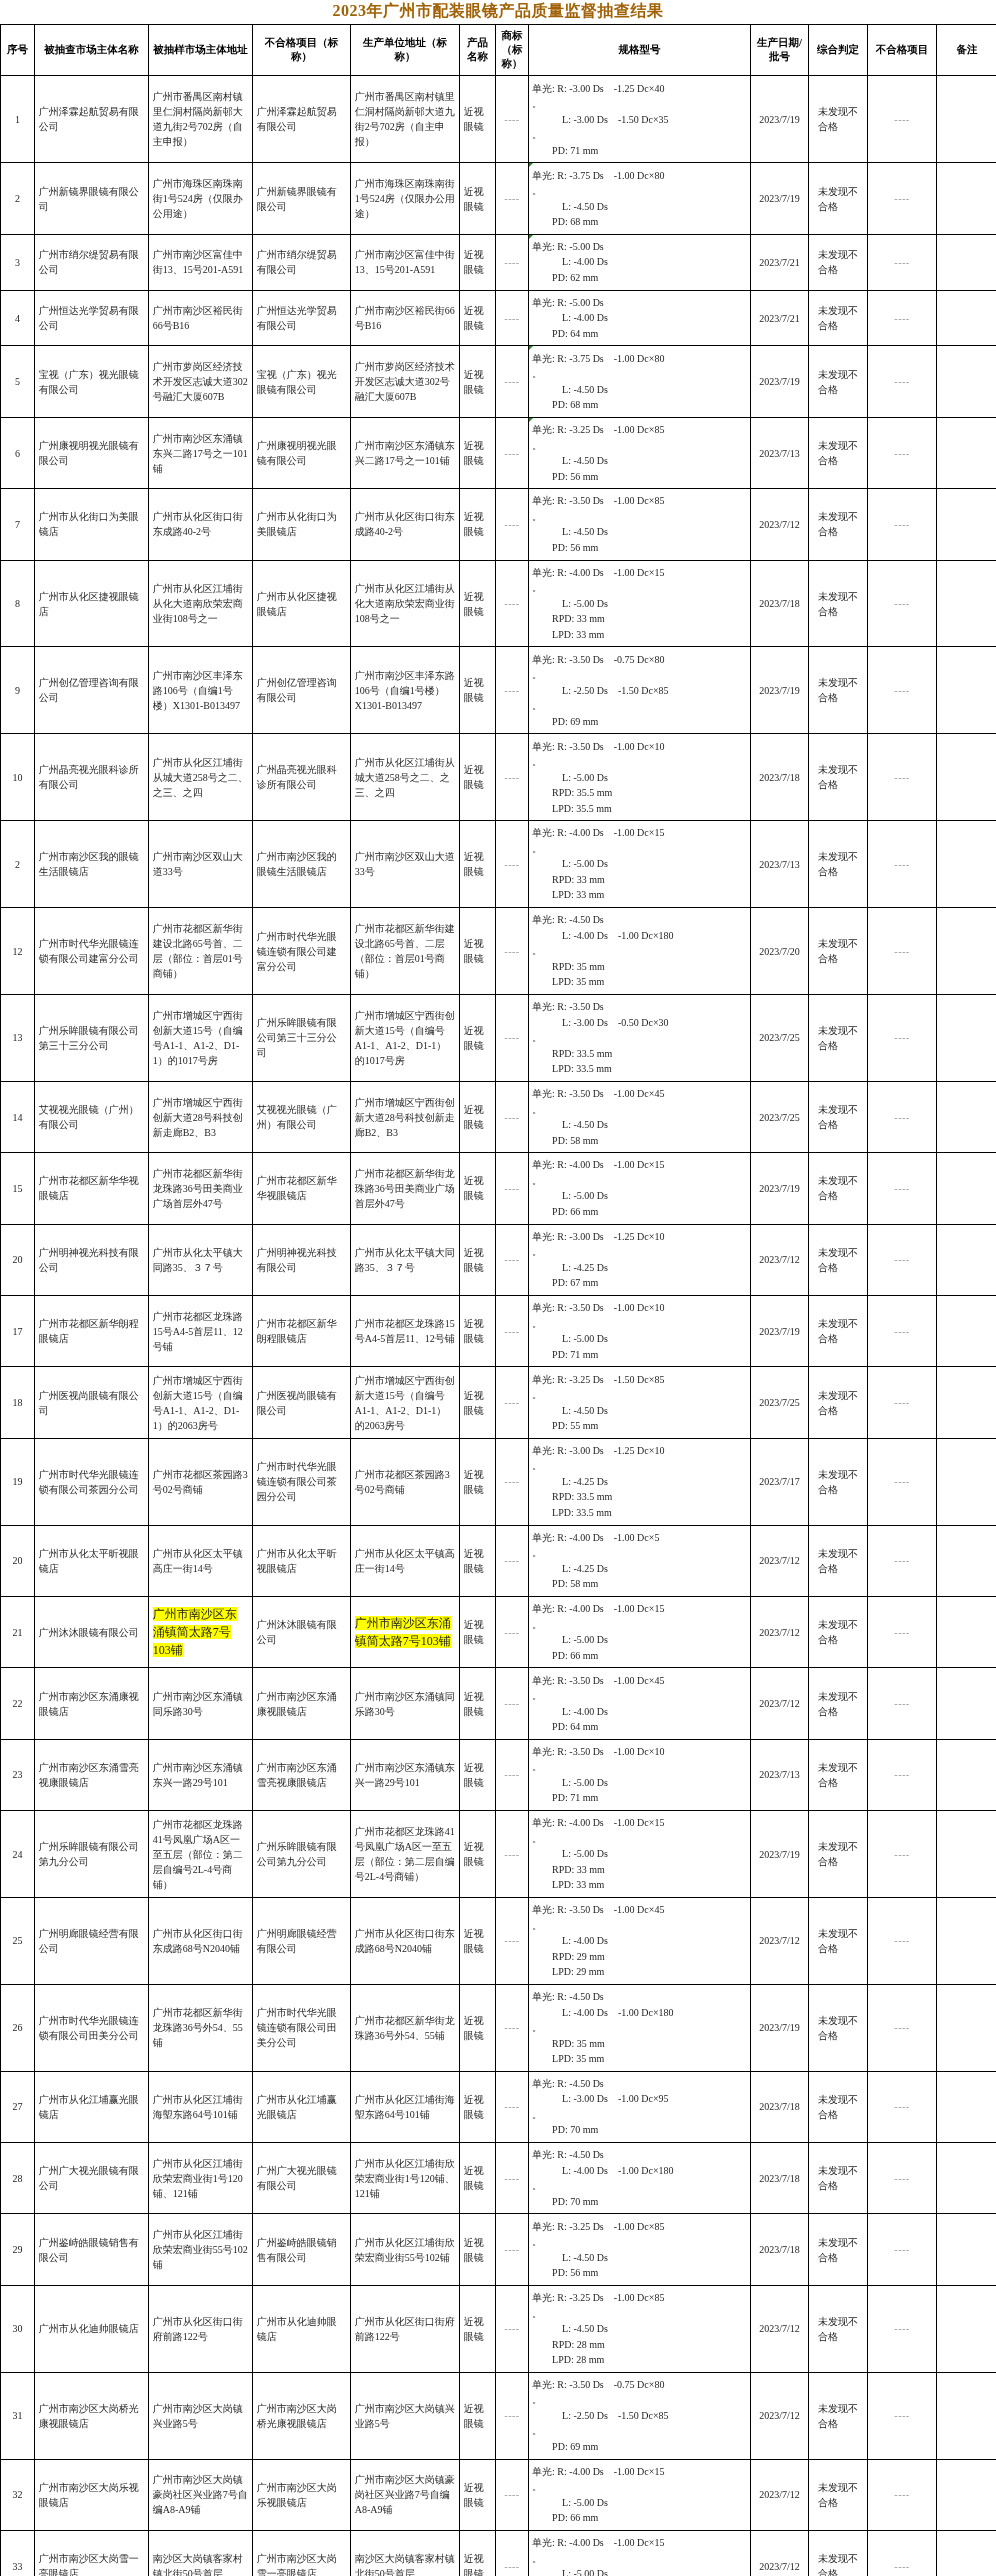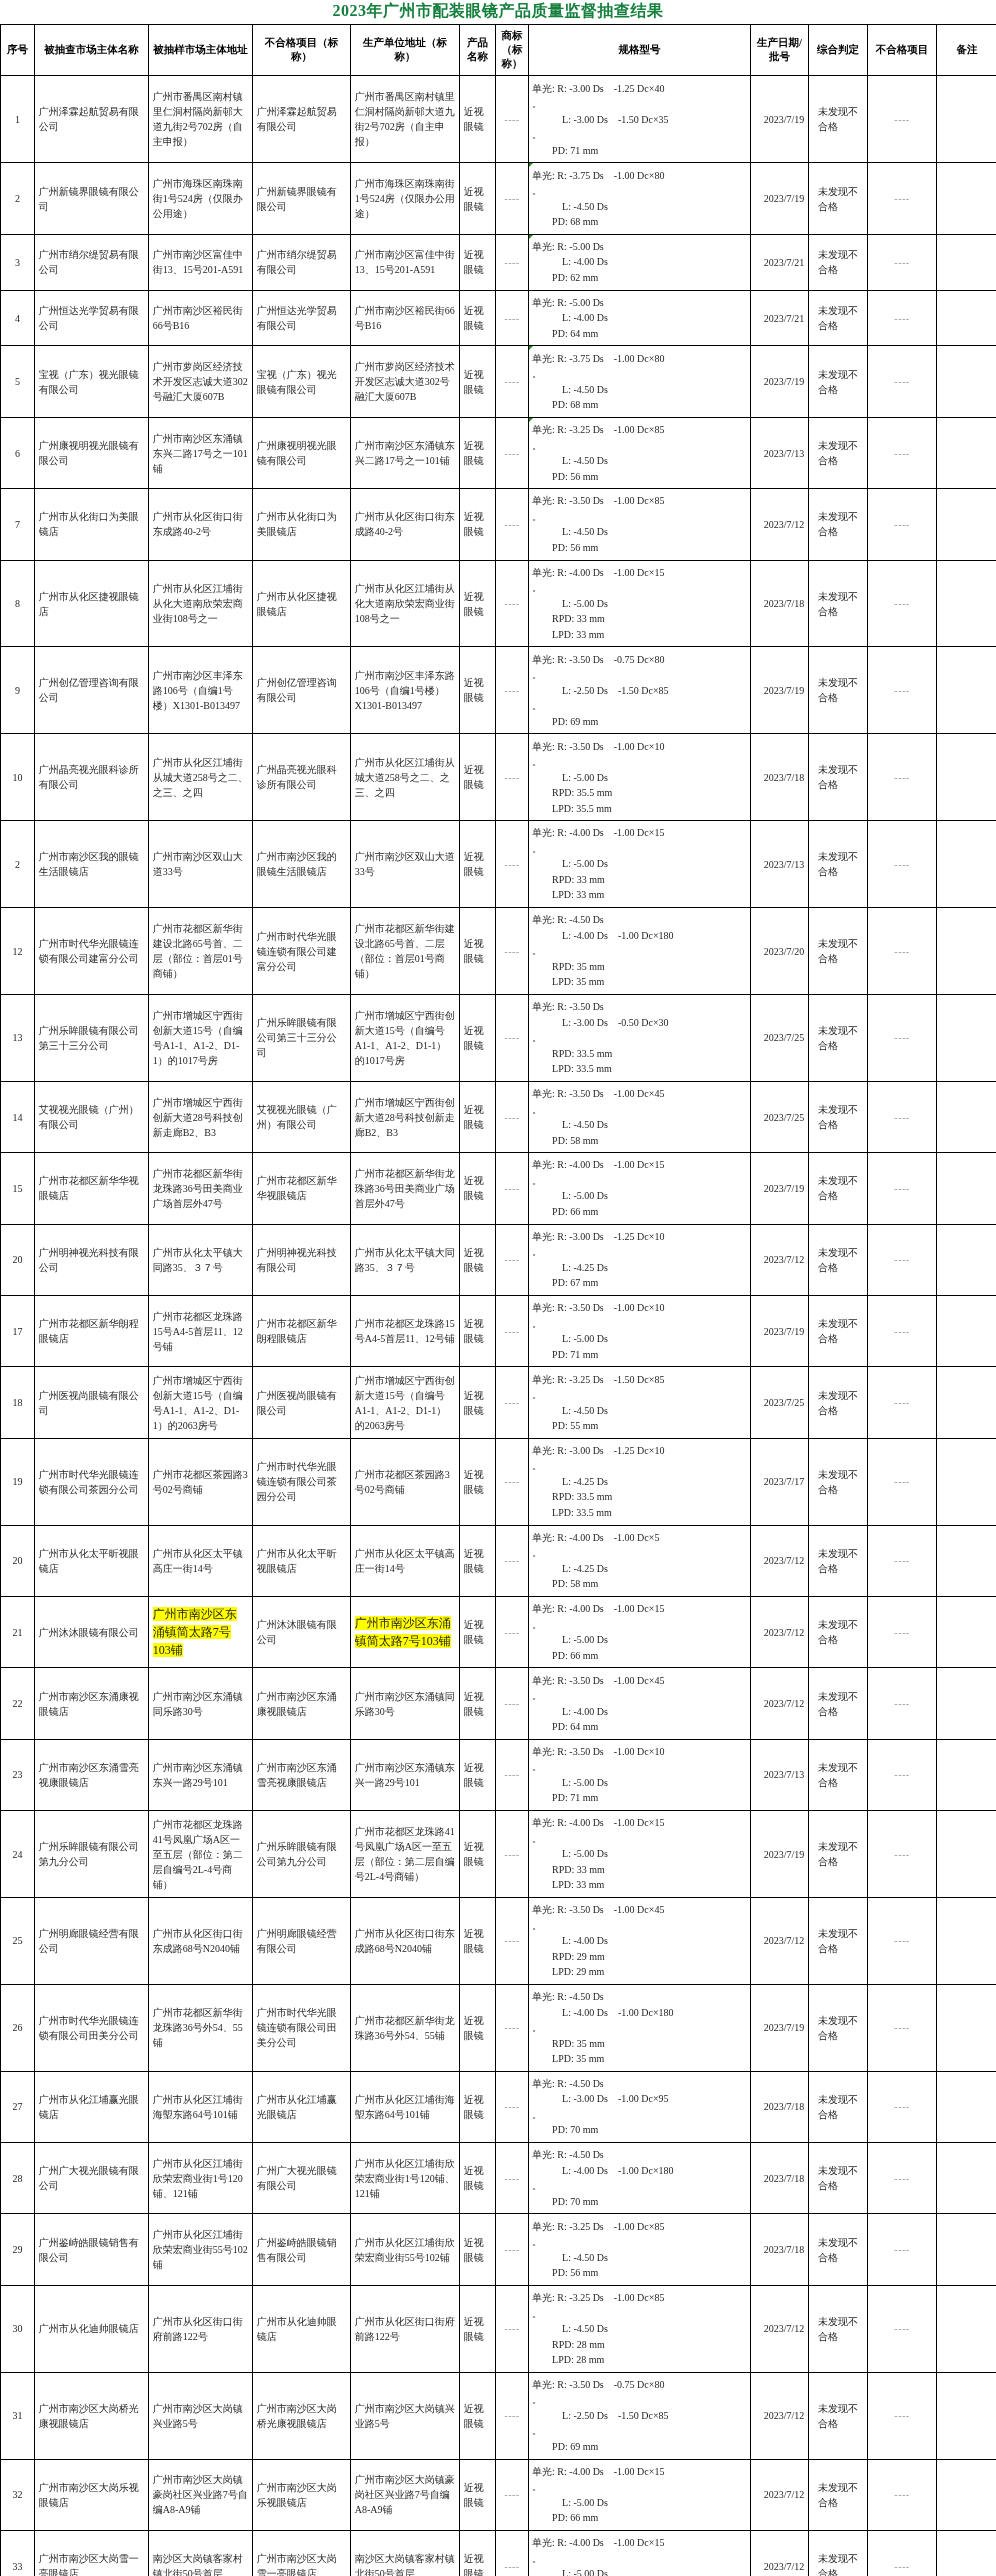--- a/index.html
+++ b/index.html
@@ -1,20 +1,20 @@
 <!DOCTYPE html>
 <html style="font-size:8.4px"><head>
 <meta charset="utf-8">
 <style>
   html,body{margin:0;padding:0;background:#ffffff;}
   body{font-family:"Liberation Serif","DejaVu Serif",serif;color:#1f1f1f;}
   .page{width:996px;margin:0 auto;background:#fff;}
   .title{
     text-align:center;font-size:16px;font-weight:bold;letter-spacing:0.5px;
-    padding:1px 0 2.1px 0;color:#15803d;
+    padding:1px 0 2.1px 0;color:#a16207;
   }
   table{border-collapse:collapse;table-layout:fixed;width:996px;background:#fff;}
   col.c-no{width:34px}col.c-name{width:114px}col.c-addr{width:104px}
   col.c-pname{width:98px}col.c-paddr{width:109px}col.c-prod{width:36px}
   col.c-tm{width:33px}col.c-spec{width:222px}col.c-date{width:58px}
   col.c-verdict{width:59px}col.c-fail{width:69px}col.c-note{width:61px}
   th,td{border:0.5px solid #000;vertical-align:middle;}
   thead th{
     font-size:10.5px;font-weight:bold;text-align:center;padding:4.2px 2.1px;
     height:25px;border-bottom-width:1px;border-top-width:1px;color:#000;
@@ -25,21 +25,21 @@
   td.spec{
     position:relative;text-align:left;white-space:pre-wrap;
     font-size:10px;line-height:1.55;padding:4.2px 3.1px;
   }
   td.spec.flagged::before{
     content:"";position:absolute;top:0;left:0;width:0;height:0;
     border-top:4.2px solid #1e8a1e;border-right:4.2px solid transparent;
   }
   td.dash{color:#999;text-align:center;letter-spacing:0.5px;}
   td.verdict{text-align:left;padding-left:9px;}
-  td.date{text-align:right;}
+  td.date{text-align:center;}
   span.hl{background:#ffff00;font-size:12px;}
   tbody tr{min-height:47px;}
 </style>
 </head>
 <body>
 
 <div class="page">
   <div class="title">2023年广州市配装眼镜产品质量监督抽查结果</div>
 
   <table>

